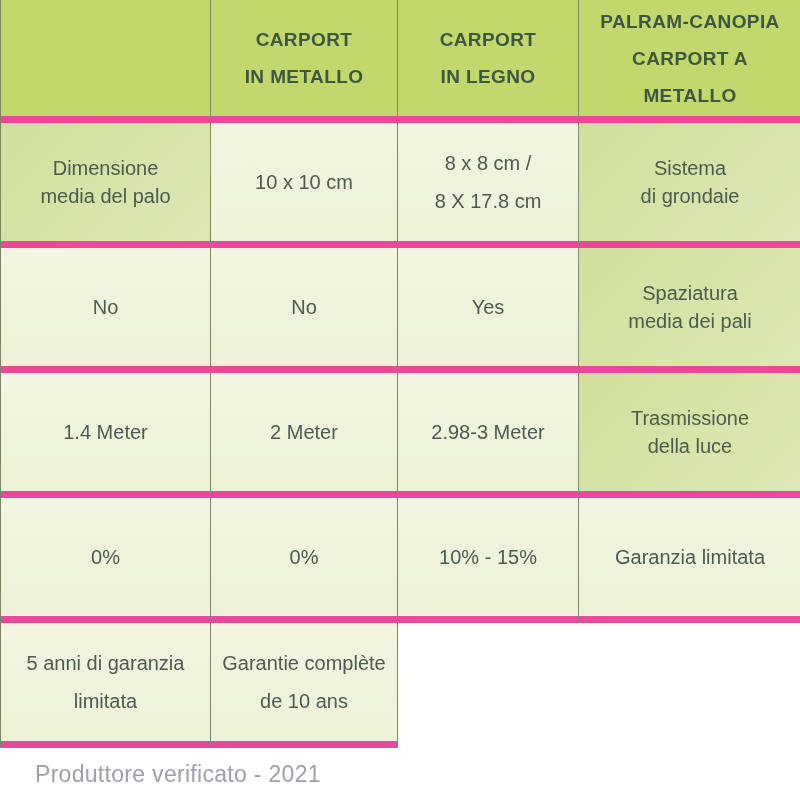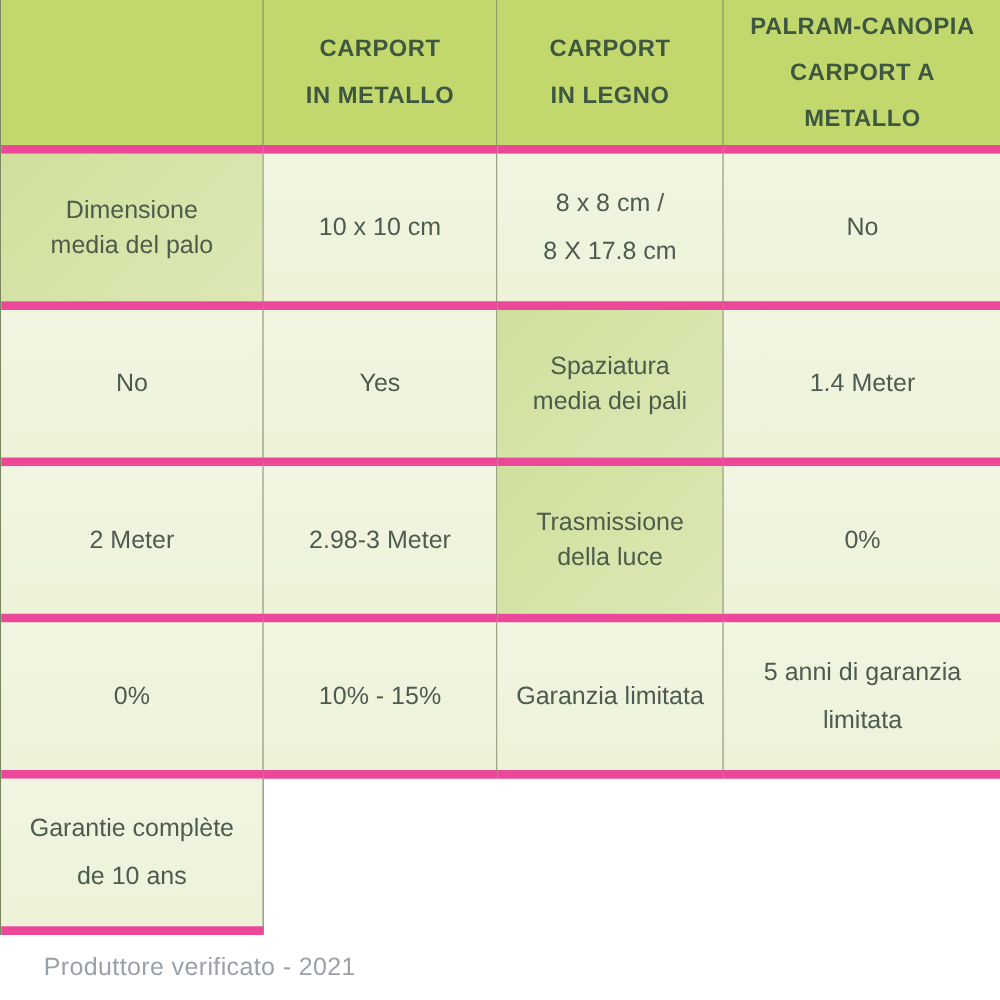--- a/index.html
+++ b/index.html
@@ -60,21 +60,21 @@
   }
   .footer {
     flex: 1;
     background: #ffffff;
     display: flex;
     align-items: center;
     padding-left: 35px;
   }
   .footer-note {
     color: #9aa1a8;
-    font-size: 20px;
+    font-size: 23px;
     letter-spacing: 0.3px;
   }
 </style>
 </head>
 <body>
 
 <div class="page">
   <div class="comparison-table">
 
     <div class="cell header-cell"></div>
@@ -84,20 +84,22 @@
 IN LEGNO</div>
     <div class="cell header-cell">PALRAM-CANOPIA
 CARPORT A METALLO</div>
 
     <div class="cell label-cell">Dimensione
 media del palo</div>
     <div class="cell value-cell">10 x 10 cm</div>
     <div class="cell value-cell">8 x 8 cm /
 8 X 17.8 cm</div>
 
+    <div class="cell label-cell">Sistema
+di grondaie</div>
     <div class="cell value-cell">No</div>
     <div class="cell value-cell">No</div>
     <div class="cell value-cell">Yes</div>
 
     <div class="cell label-cell">Spaziatura
 media dei pali</div>
     <div class="cell value-cell">1.4 Meter</div>
     <div class="cell value-cell">2 Meter</div>
     <div class="cell value-cell">2.98-3 Meter</div>
 

